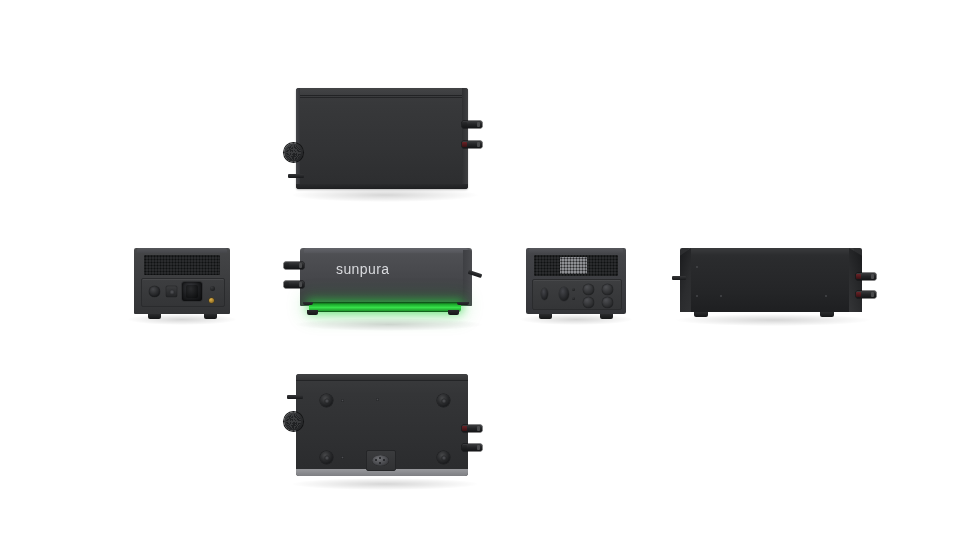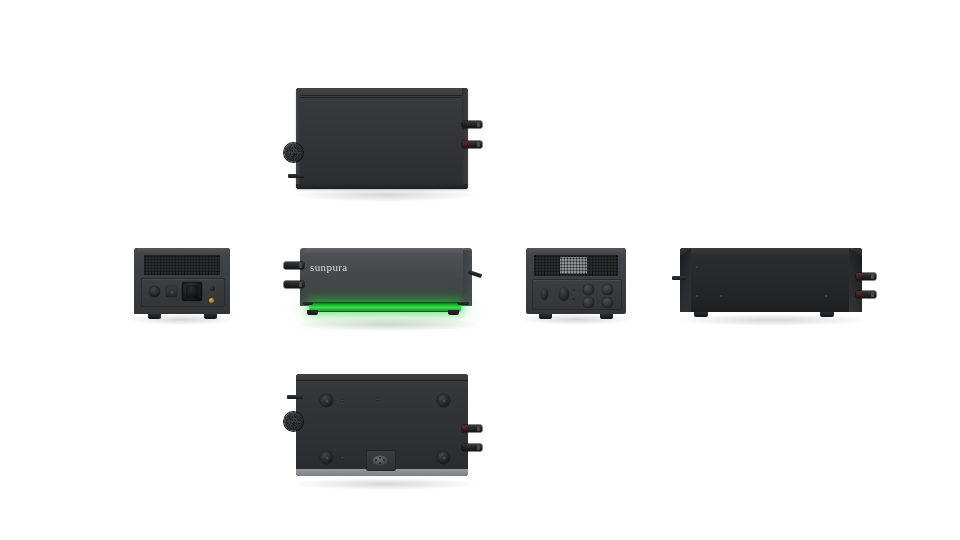--- a/index.html
+++ b/index.html
@@ -167,24 +167,25 @@
     border-radius:3px 3px 0 0;
   }
   .front-right-face{
     position:absolute;right:0;top:2px;width:9px;height:56px;
     background:linear-gradient(90deg,#3e3f43,#4a4b4f);
     border-radius:0 3px 2px 0;
   }
   .brand{
     position:absolute;
     color:#d9dade;
-    font-size:11px;
+    font-size:14px;
     letter-spacing:.4px;
-    font-family:Liberation Serif, serif;
+    font-family:Liberation Sans, sans-serif;
     user-select:none;
+    margin-left:26px;
   }
   .led-bar{
     position:absolute;
     border-radius:0 0 3px 3px;
     background:linear-gradient(180deg,#0d3f14 0%,#1ba62b 22%,#37e24a 55%,#1f9b2c 88%,#0b3a12 100%);
     box-shadow:0 0 9px 2px rgba(45,220,70,.55), 0 0 18px 5px rgba(40,200,60,.25);
   }
   .led-cap{
     position:absolute;height:3px;border-radius:0 0 2px 2px;
     background:linear-gradient(180deg,#2f3033,#1a1b1d);

